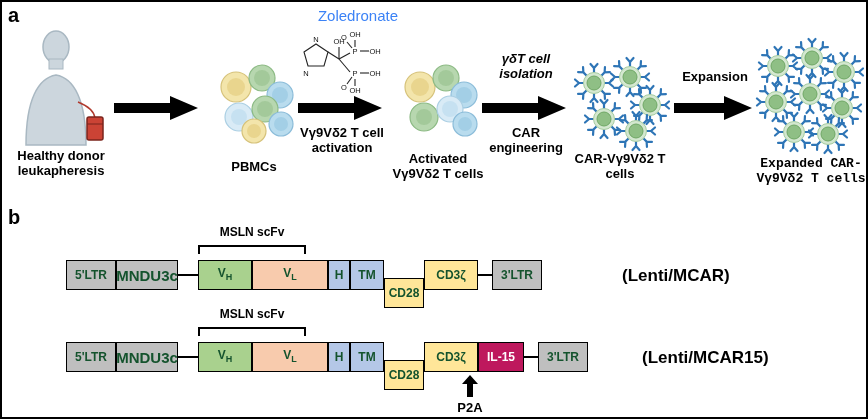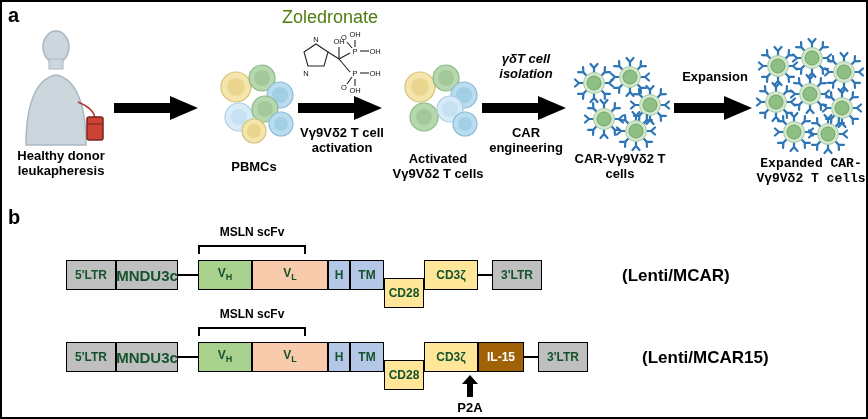--- a/index.html
+++ b/index.html
@@ -8,21 +8,21 @@
     position:relative; width:868px; height:419px;
     border:2px solid #000; background:#fff; overflow:hidden;
   }
   .abs { position:absolute; }
   svg { overflow:visible; display:block; }
   .panel-label { position:absolute; font-weight:bold; font-size:20px; color:#000; }
   .caption {
     position:absolute; text-align:center; font-weight:bold;
     font-size:13px; line-height:1.15; color:#000;
   }
-  .chem-title { position:absolute; text-align:left; font-size:18px; color:#4d7c0f; }
+  .chem-title { position:absolute; text-align:right; font-size:15px; color:#3b82f6; }
   .construct-row { position:absolute; display:flex; align-items:center; height:30px; }
   .seg {
     height:30px; border:1.5px solid #000; display:flex;
     align-items:center; justify-content:center;
     font-weight:bold; font-size:12px; color:#14532d; flex:0 0 auto;
   }
   .seg span { line-height:1; }
   .seg sub { font-size:9px; }
   .seg-ltr5   { width:50px; }
   .seg-mndu3c { width:62px; font-size:15px; }
@@ -280,21 +280,21 @@
       </div>
       <div class="seg seg-tm" style="background: rgb(180, 199, 231);">
         <span>TM</span>
       </div>
       <div class="seg seg-cd28" style="background: rgb(255, 230, 153);">
         <span>CD28</span>
       </div>
       <div class="seg seg-cd3z" style="background: rgb(255, 230, 153);">
         <span>CD3ζ</span>
       </div>
-      <div class="seg seg-il15" style="background: #a16207; color: rgb(255, 255, 255);">
+      <div class="seg seg-il15" style="background: #be185d; color: rgb(255, 255, 255);">
         <span>IL-15</span>
       </div>
       <div class="seg-gap" style="width: 14px;"></div>
       <div class="seg seg-ltr3" style="background: rgb(191, 191, 191);">
         <span>3'LTR</span>
       </div>
     </div>
   <div class="construct-name" style="left:640px; top:346px;">(Lenti/MCAR15)</div>
 
   <svg class="abs" style="left:460px; top:373px;" width="16" height="22" viewBox="0 0 16 22">

